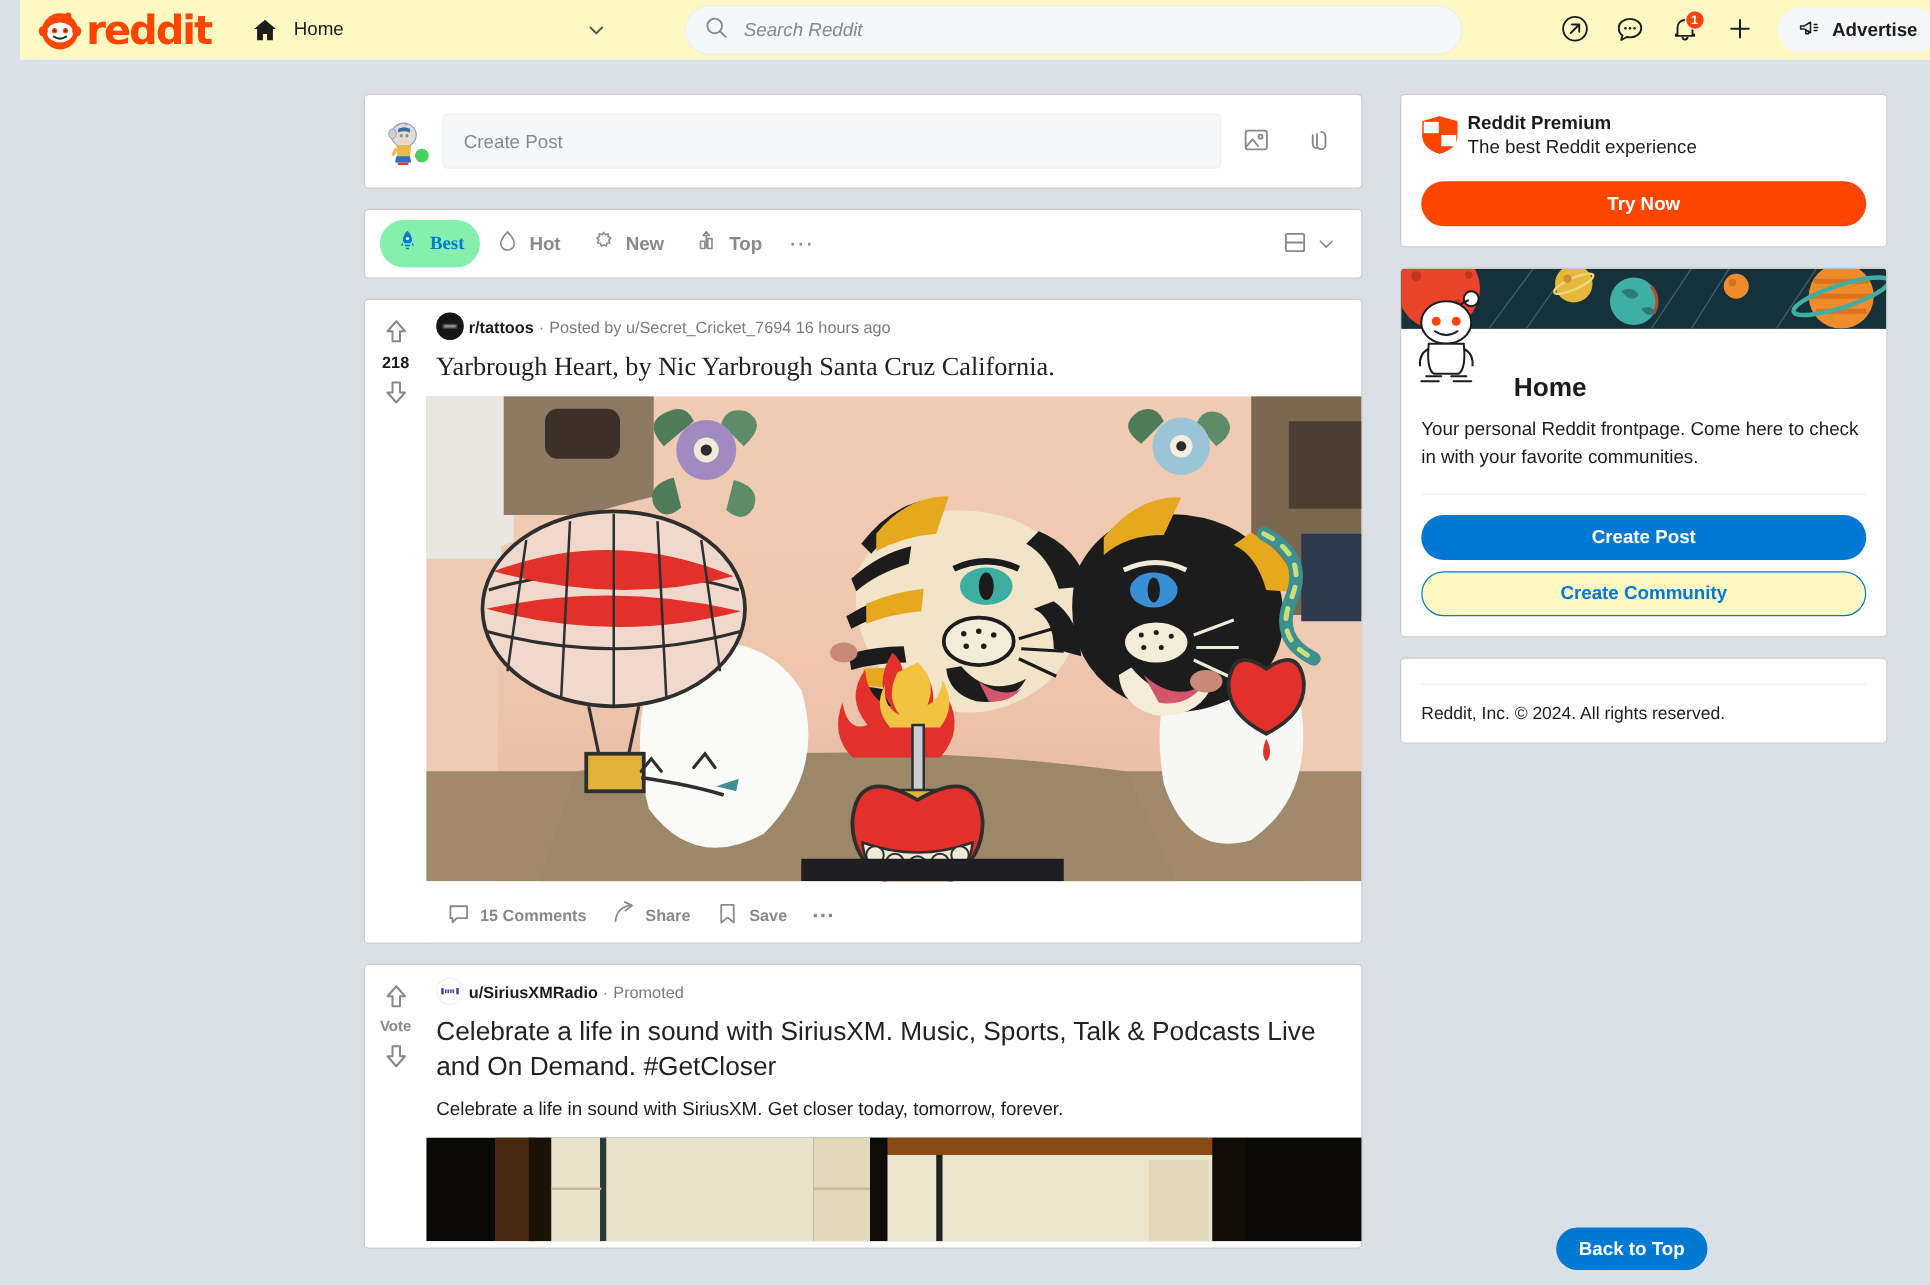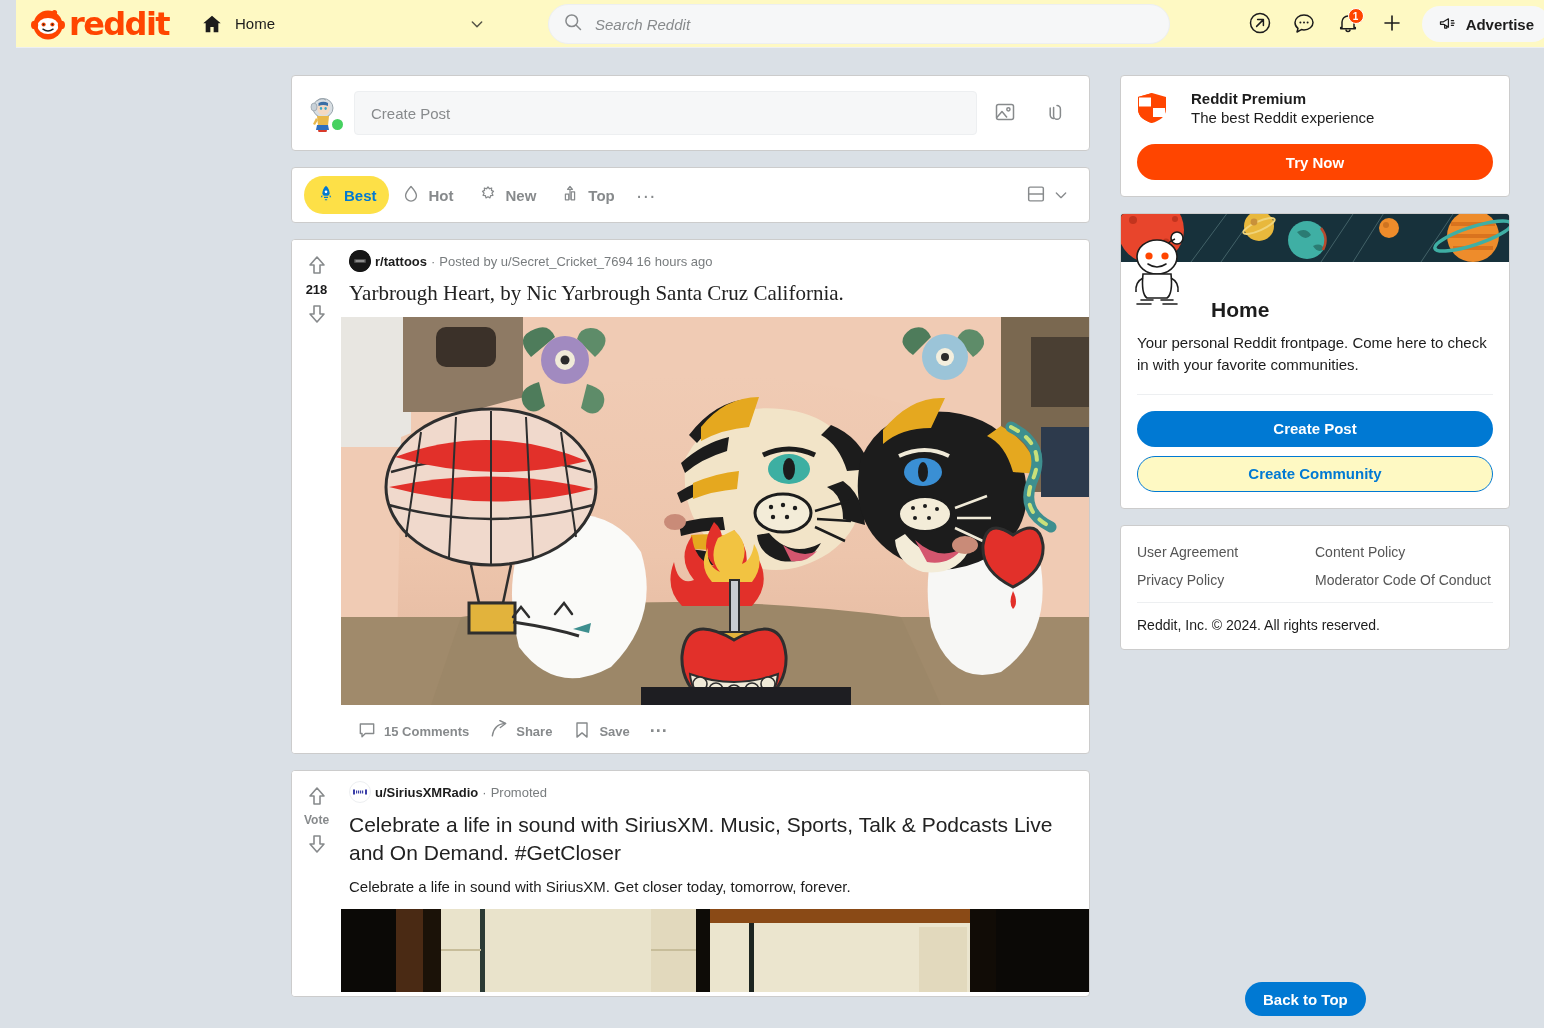--- a/index.html
+++ b/index.html
@@ -113,21 +113,21 @@
 
   
   .sortbar { display: flex; align-items: center; height: 56px; padding: 0 12px; }
   .sort-item {
     display: flex; align-items: center; gap: 8px;
     height: 38px; padding: 0 12px; border-radius: 19px;
     font-size: 15px; font-weight: bold; color: #878A8C; cursor: pointer;
     background: transparent; border: none;
     font-family: "Liberation Sans", sans-serif;
   }
-  .sort-item.active { color: #0079D3; background: #fde047; }
+  .sort-item.active { color: #0079D3; background: #86efac; font-family: Liberation Serif, serif; }
   .sort-dots {
     width: 38px; height: 38px; border-radius: 19px; border: none;
     background: transparent; cursor: pointer; color: #878A8C;
     font-size: 20px; line-height: 1; display:flex; align-items:center; justify-content:center;
   }
   .sortbar-right { margin-left: auto; display: flex; align-items: center; gap: 4px; padding-right: 8px; }
   .view-btn { background: none; border: none; cursor: pointer; display: flex; align-items: center; }
 
   
   .post { display: flex; overflow: hidden; }
@@ -167,21 +167,21 @@
   .pa-btn {
     display: flex; align-items: center; gap: 7px;
     height: 32px; padding: 0 8px; border-radius: 3px;
     font-size: 13px; font-weight: bold; color: #878A8C;
     background: transparent; border: none; cursor: pointer;
     font-family: "Liberation Sans", sans-serif;
   }
 
   
   .premium { padding: 14px 16px 16px; }
-  .prem-row { display: flex; align-items: flex-start; gap: 24px; }
+  .prem-row { display: flex; align-items: flex-start; gap: 7px; }
   .prem-title { font-size: 15px; font-weight: bold; color: #1c1c1c; }
   .prem-sub { font-size: 15px; color: #1c1c1c; margin-top: 2px; }
   .btn-orange {
     display: block; width: 100%; height: 36px; margin-top: 16px;
     background: #FF4500; color: #fff; border: none; border-radius: 18px;
     font-size: 15px; font-weight: bold; cursor: pointer;
     font-family: "Liberation Sans", sans-serif;
   }
   .home-card { overflow: hidden; }
   .home-banner { height: 48px; width: 100%; position: relative; background: #17313B; overflow: hidden; }
@@ -759,28 +759,18 @@
         </span>
         <div class="home-name">Home</div>
         <div class="home-desc">Your personal Reddit frontpage. Come here to check in with your favorite communities.</div>
         <hr class="hr">
         <button class="btn-blue">Create Post</button>
         <button class="btn-blue-outline">Create Community</button>
       </div>
     </div>
 
     <div class="card footer-card">
-      <div class="footer-links">
-        <div class="fl-col">
-          <a class="fl-item">User Agreement</a>
-          <a class="fl-item">Privacy Policy</a>
-        </div>
-        <div class="fl-col">
-          <a class="fl-item">Content Policy</a>
-          <a class="fl-item">Moderator Code Of Conduct</a>
-        </div>
-      </div>
       <div class="copy">Reddit, Inc. © 2024. All rights reserved.</div>
     </div>
   </div>
 
   <button class="back-top">Back to Top</button>
 </div>
 
 </body></html>

